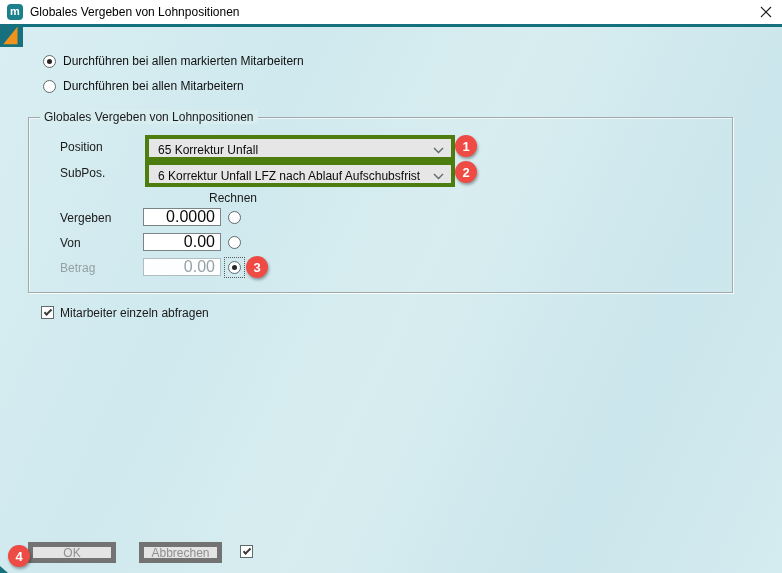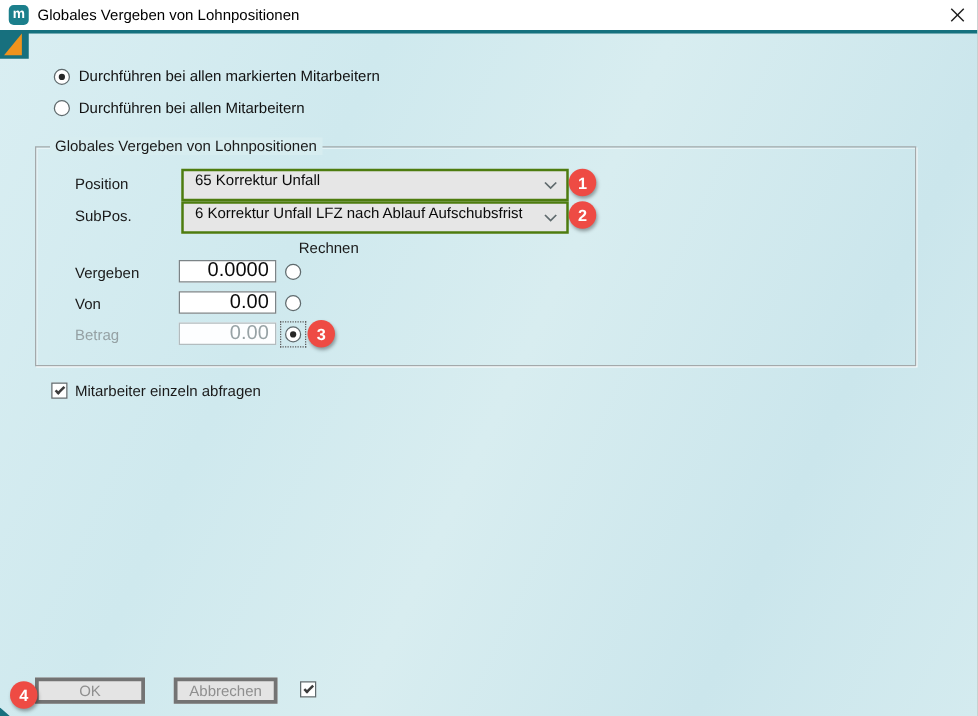--- a/index.html
+++ b/index.html
@@ -42,22 +42,22 @@
   }
   .radio .dot { position:absolute; left:3px; top:3px; width:5px; height:5px; border-radius:50%; background:#262626; display:none; }
   .radio.selected .dot { display:block; }
   .radio.abs { position:absolute; }
   .checkbox {
     position:absolute; width:13px; height:13px; background:#fff;
     border:1px solid #5f6a6d; display:flex; align-items:center; justify-content:center;
   }
   .check-glyph { width:8px; height:4px; border-left:2px solid #3c3c3c; border-bottom:2px solid #3c3c3c; transform:rotate(-45deg) translate(1px,-1px); }
   .combo {
-    position:absolute; height:26px; background:#e6e6e6; border:2px solid #4d7c0f;
-    display:flex; align-items:flex-start; padding:0 24px 0 9px; cursor:default;
+    position:absolute; height:26px; background:#e6e6e6; border:4px solid #4d7c0f;
+    display:flex; align-items:flex-end; padding:0 24px 0 9px; cursor:default;
   }
   .combo .combo-text { white-space:nowrap; overflow:hidden; color:#0a0a0a; }
   .combo .chev { position:absolute; right:7px; top:8px; }
   .num-input {
     position:absolute; width:78px; height:18px; border:1px solid #7c8487; background:#fff;
     font-family:"Liberation Sans", sans-serif; font-size:16px; text-align:right;
     padding:0 5px; color:#0a0a0a;
   }
   .num-input.disabled { border:1px solid #b3bcbf; color:#97a2a5; background:#fdfeff; }
   .focus-box { position:absolute; width:21px; height:21px; border:1px dotted #5a5a5a; }
@@ -69,21 +69,21 @@
   }
   .groupbox {
     position:absolute; left:28px; top:117px; width:705px; height:176px;
     border:1px solid #a3a9ab; box-shadow:1px 1px 0 rgba(255,255,255,.85), inset 1px 1px 0 rgba(255,255,255,.6);
   }
   .legend {
     position:absolute; left:40px; top:110px; background:#d7edf0; padding:0 4px;
     white-space:nowrap; color:#1a1a1a; z-index:2;
   }
   .btn {
-    position:absolute; height:21px; background:#e4e4e4; border:3px solid #737373;
+    position:absolute; height:21px; background:#e4e4e4; border:5px solid #737373;
     color:#8f8f8f; font-family:"Liberation Sans", sans-serif; font-size:12px;
     display:flex; align-items:center; justify-content:center; cursor:default;
   }
 </style>
 </head>
 <body>
 
 <div class="window">
 
   <div class="titlebar">
@@ -129,21 +129,21 @@
 
   <span class="lbl" style="left:60px; top:166px;">SubPos.</span>
   <div class="combo" style="left:145px; top:161px; width:310px;">
     <span class="combo-text">6 Korrektur Unfall LFZ nach Ablauf Aufschubsfrist</span>
     <svg class="chev" width="11" height="7" viewBox="0 0 11 7">
       <polyline points="1,1 5.5,5.5 10,1" fill="none" stroke="#5f6a6d" stroke-width="1.4"></polyline>
     </svg>
   </div>
   <div class="badge" style="left:455px; top:161px;">2</div>
 
-  <span class="lbl" style="left:239px; top:191px;">Rechnen</span>
+  <span class="lbl" style="left:209px; top:191px;">Rechnen</span>
 
   <span class="lbl" style="left:60px; top:211px;">Vergeben</span>
   <input class="num-input" style="left: 143px; top: 208px;" readonly="" value="0.0000">
   <span class="radio abs" style="left:228px; top:211px;"></span>
 
   <span class="lbl" style="left:60px; top:236px;">Von</span>
   <input class="num-input" style="left: 143px; top: 233px;" readonly="" value="0.00">
   <span class="radio abs" style="left:228px; top:236px;"></span>
 
   <span class="lbl disabled" style="left:60px; top:261px;">Betrag</span>

